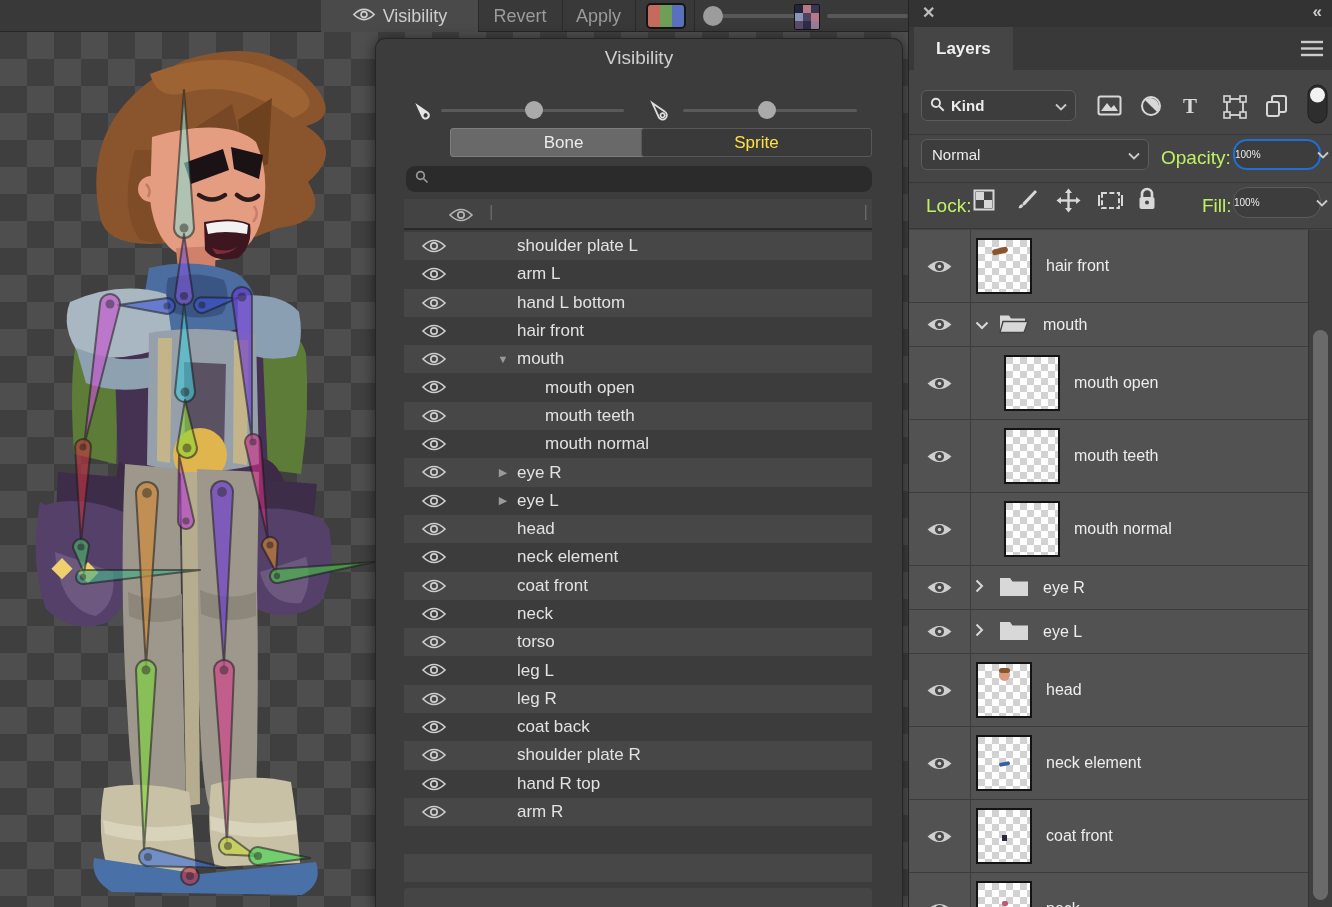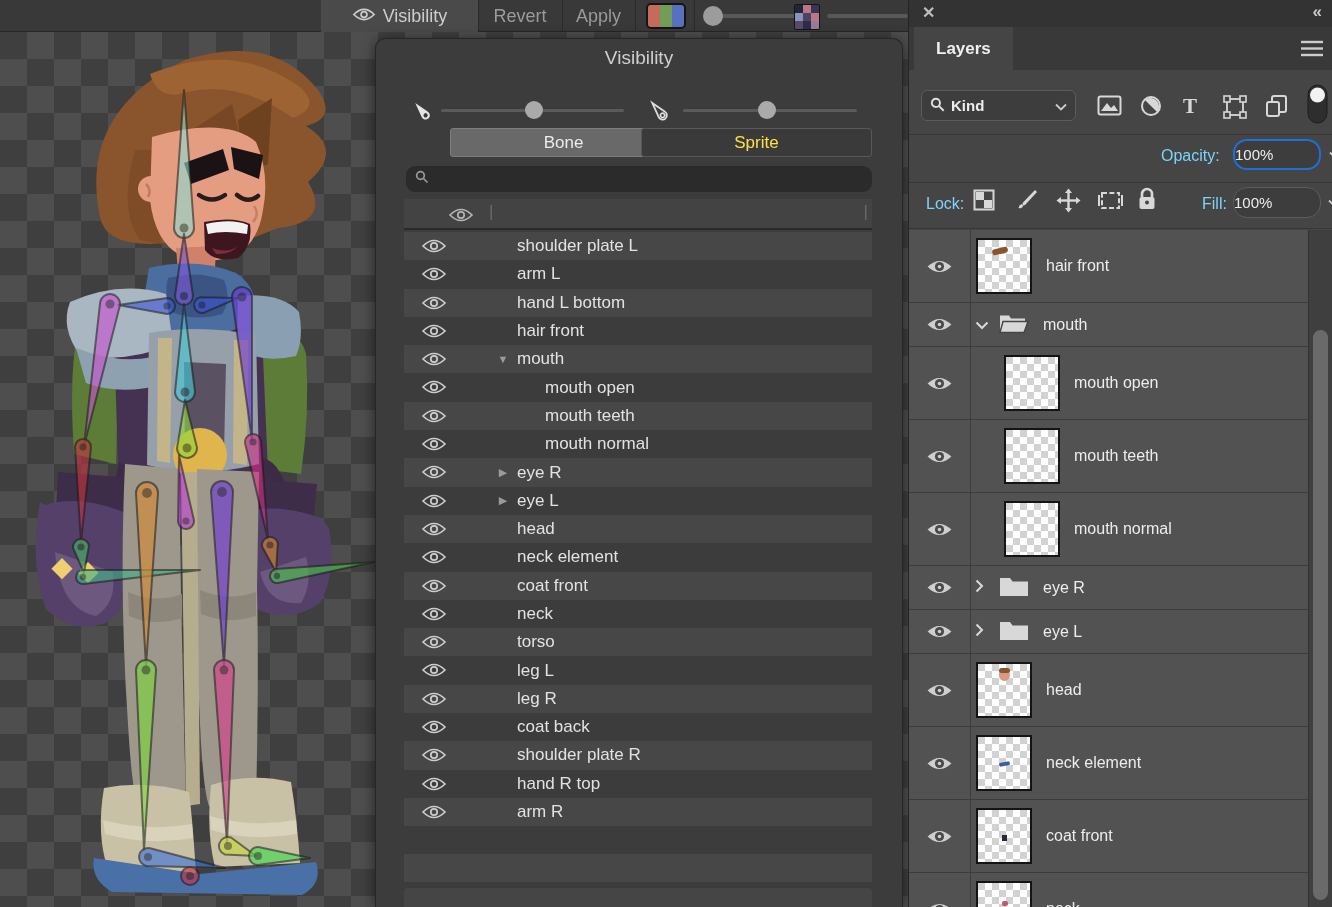--- a/index.html
+++ b/index.html
@@ -71,23 +71,23 @@
   .ps-collapse { position:absolute; right:12px; top:2px; color:#cccccc; font-size:17px; font-weight:bold; letter-spacing:-2px; }
   .ps-tabbar { position:absolute; top:27px; left:0; width:100%; height:43px; background:#393939; }
   .ps-tab { position:absolute; left:5px; top:0; height:43px; padding:0 22px; background:#454545;
     color:#f0f0f0; font-size:17px; font-weight:bold; line-height:43px;text-align:right; }
   .ps-hamburger { position:absolute; right:8px; top:13px; }
   .ps-controls { position:absolute; top:70px; left:0; width:100%; height:160px; background:#454545; }
   .ps-hr { position:absolute; left:0; width:100%; height:1px; background:#373737; }
   .ps-box { position:absolute; background:#3d3d3d; border:1px solid #5c5c5c; border-radius:6px;
     color:#ececec; font-size:15px; display:flex; align-items:center; }
   .ps-box .chev { margin-left:auto; margin-right:8px; }
-  .ps-label { position:absolute; color:#7dd3fc; font-size:16px; }
+  .ps-label { position:absolute; color:#bef264; font-size:19px; }
   .val-box { position:absolute; height:31px; border-radius:14px; display:flex; align-items:center;
-    background:#3d3d3d; color:#ececec; font-size:15px;gap:28px; }
+    background:#3d3d3d; color:#ececec; font-size:10px;gap:28px; }
   .val-box .vtxt { width:58px; text-align:center; }
   .val-box .vdiv { width:1px; height:100%; }
   .val-box .vchev { width:26px; display:flex; justify-content:center; }
   .ficon { position:absolute; top:0; }
   .ps-rows { position:absolute; top:230px; left:0; width:400px; height:677px; overflow:hidden; }
   .prow { position:relative; width:100%; background:#525252; border-bottom:1px solid #3c3c3c; }
   .prow .eyecell { position:absolute; left:0; top:0; bottom:0; width:62px; border-right:1px solid #3c3c3c;
     display:flex; align-items:center; justify-content:center; }
   .prow .pname { position:absolute; color:#ededed; font-size:16px; white-space:nowrap; top:50%;
     transform:translateY(-50%); }
@@ -551,20 +551,28 @@
           </svg>
       </span>
       <span class="ficon" style="left:398px;top:14px;">
         <svg width="21" height="40" viewBox="0 0 21 40">
             <rect x="1" y="1" width="19" height="38" rx="9.5" fill="#2e2e2e" stroke="#1d1d1d"></rect>
             <circle cx="10.5" cy="11" r="7.5" fill="#f2f2f2"></circle>
           </svg>
       </span>
       <div class="ps-hr" style="top:64px;"></div>
 
+      <div class="ps-box" style="left:12px;top:69px;width:228px;height:31px;padding-left:10px;">
+        <span>Normal</span>
+        <span class="chev">
+          <svg width="12" height="8" viewBox="0 0 12 8">
+              <polyline points="1,1.5 6,6.5 11,1.5" fill="none" stroke="#cccccc" stroke-width="1.8"></polyline>
+            </svg>
+        </span>
+      </div>
       <span class="ps-label" style="left:252px;top:77px;">Opacity:</span>
       <div class="val-box" style="left:324px;top:69px;width:88px;border:2px solid #1f6fd4;">
         <span class="vtxt">100%</span>
         <span class="vdiv" style="background:#1f6fd4;"></span>
         <span class="vchev">
           <svg width="12" height="8" viewBox="0 0 12 8">
               <polyline points="1,1.5 6,6.5 11,1.5" fill="none" stroke="#cccccc" stroke-width="1.8"></polyline>
             </svg>
         </span>
       </div>

